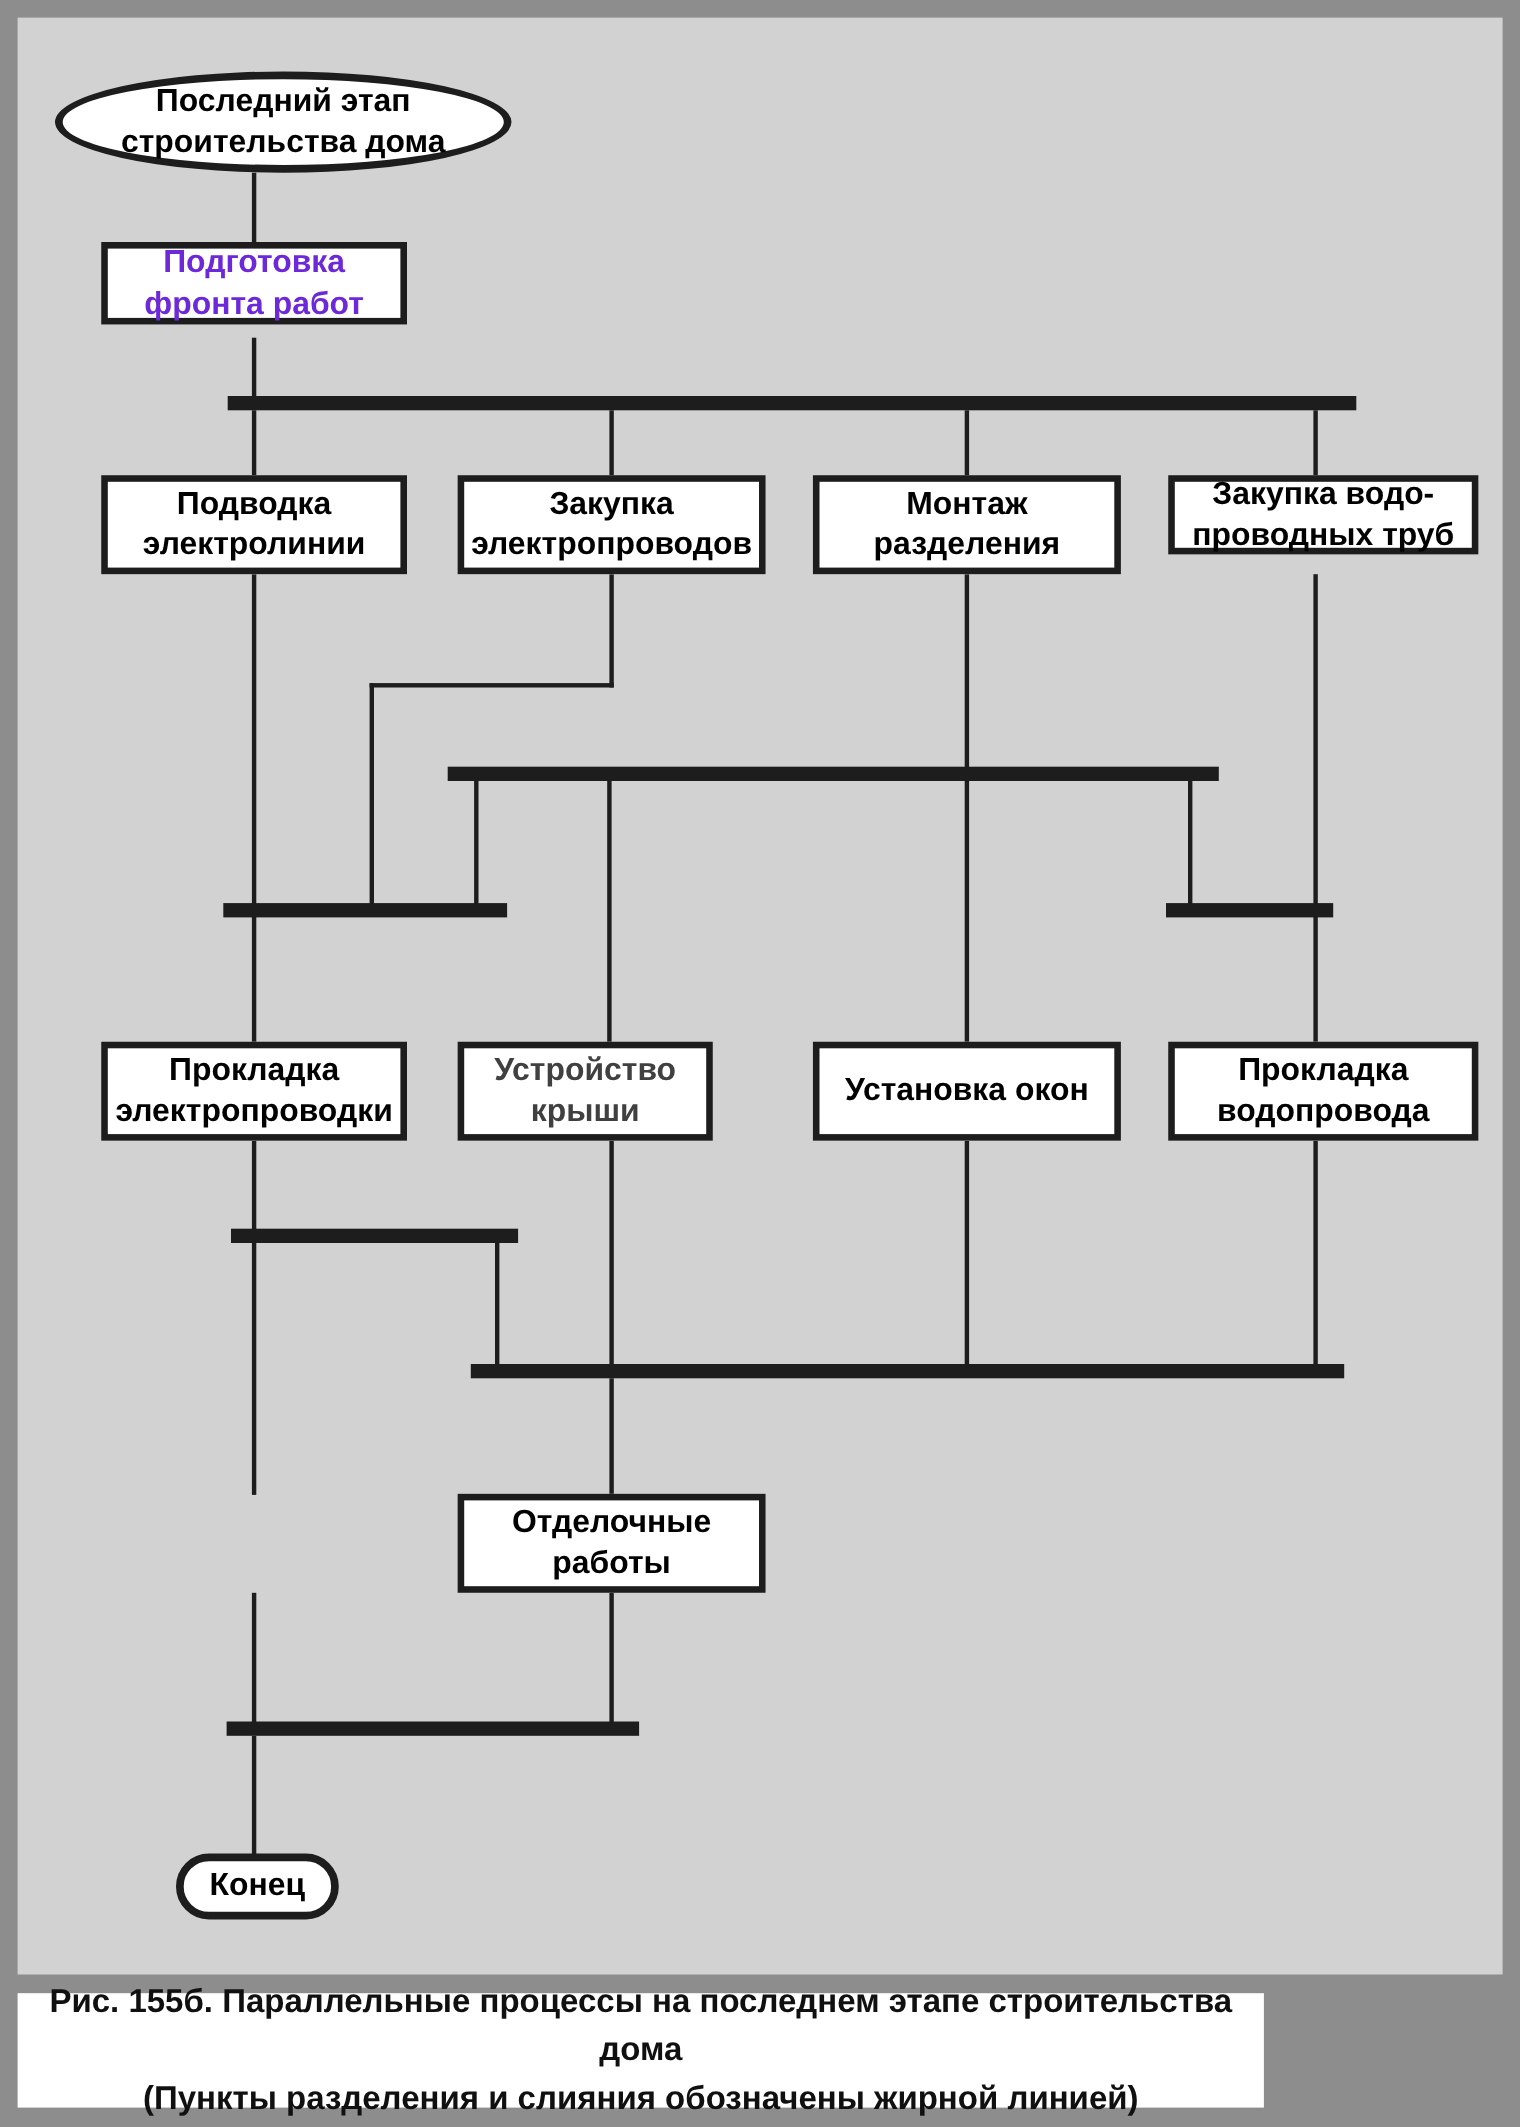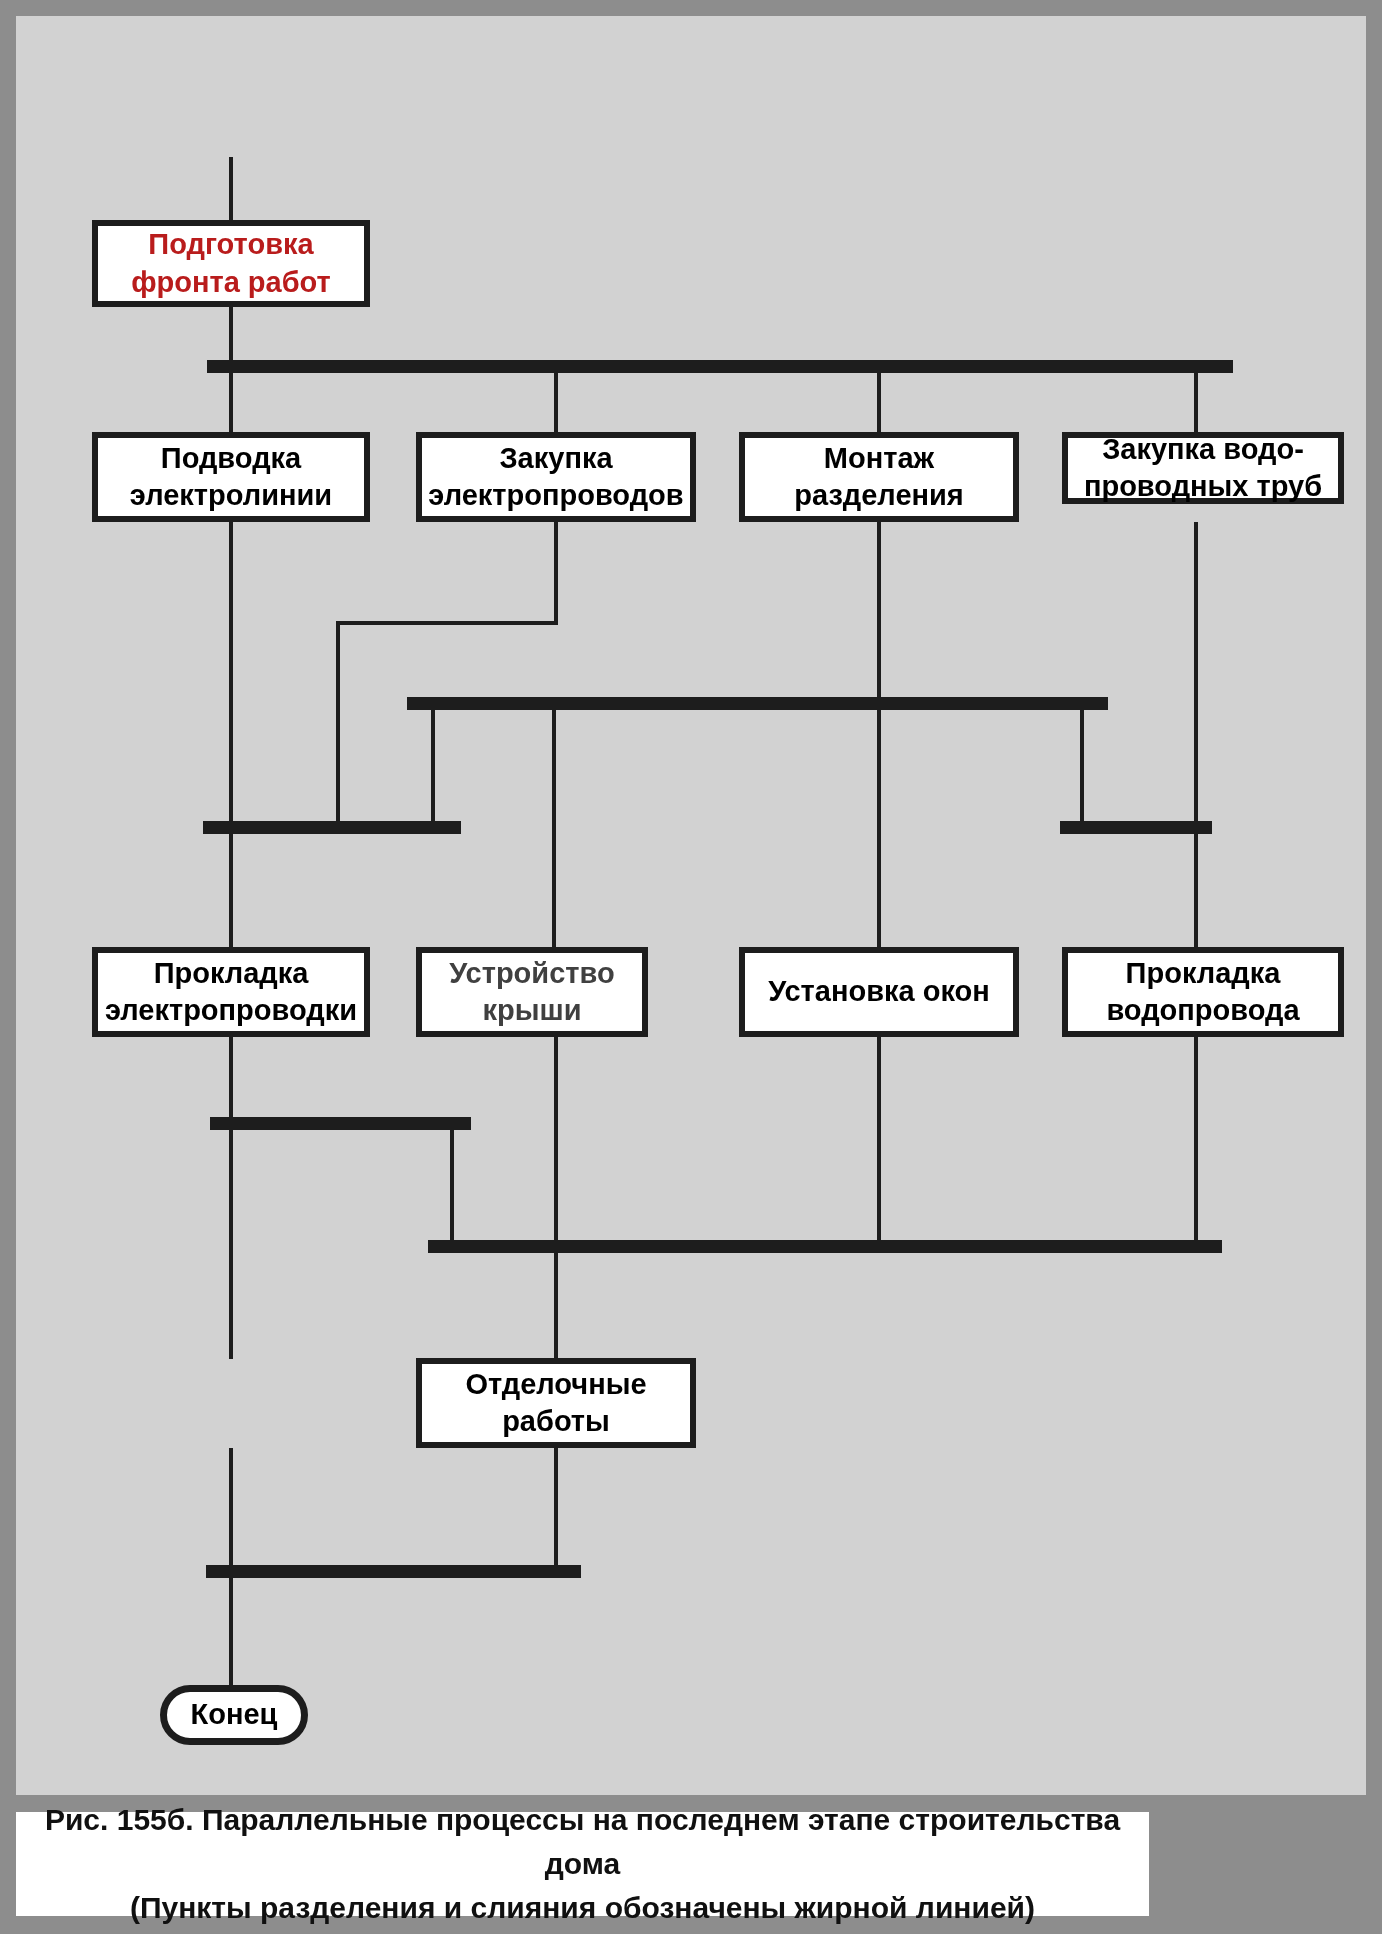--- a/index.html
+++ b/index.html
@@ -68,21 +68,25 @@
     <div class="edge" style="left: 229px; top: 1448px; width: 4px; height: 119px; background: rgb(29, 29, 29);"></div>
     <div class="edge" style="left: 554px; top: 1448px; width: 4px; height: 119px; background: rgb(29, 29, 29);"></div>
     <div class="edge" style="left: 229px; top: 1578px; width: 4px; height: 108px; background: rgb(29, 29, 29);"></div>
     <div class="bar" style="left: 207px; top: 360px; width: 1026px; height: 13px; background: rgb(29, 29, 29);"></div>
     <div class="bar" style="left: 407px; top: 697px; width: 701px; height: 13px; background: rgb(29, 29, 29);"></div>
     <div class="bar" style="left: 203px; top: 821px; width: 258px; height: 13px; background: rgb(29, 29, 29);"></div>
     <div class="bar" style="left: 1060px; top: 821px; width: 152px; height: 13px; background: rgb(29, 29, 29);"></div>
     <div class="bar" style="left: 210px; top: 1117px; width: 261px; height: 13px; background: rgb(29, 29, 29);"></div>
     <div class="bar" style="left: 428px; top: 1240px; width: 794px; height: 13px; background: rgb(29, 29, 29);"></div>
     <div class="bar" style="left: 206px; top: 1565px; width: 375px; height: 13px; background: rgb(29, 29, 29);"></div>
-    <div class="node box" style="left: 92px; top: 220px; width: 278px; height: 87px; background: rgb(255, 255, 255); border-color: rgb(29, 29, 29); color: #b91c1c;">
+    <div class="node ellipse" style="left: 50px; top: 65px; width: 415px; height: 92px; background: rgb(255, 255, 255); border-color: rgb(29, 29, 29); color: rgb(0, 0, 0);">
+      <span class="lbl">Последний этап
+строительства дома</span>
+    </div>
+    <div class="node box" style="left: 92px; top: 220px; width: 278px; height: 75px; background: rgb(255, 255, 255); border-color: rgb(29, 29, 29); color: #6d28d9;">
       <span class="lbl">Подготовка
 фронта работ</span>
     </div>
     <div class="node box" style="left: 92px; top: 432px; width: 278px; height: 90px; background: rgb(255, 255, 255); border-color: rgb(29, 29, 29); color: rgb(0, 0, 0);">
       <span class="lbl">Подводка
 электролинии</span>
     </div>
     <div class="node box" style="left: 416px; top: 432px; width: 280px; height: 90px; background: rgb(255, 255, 255); border-color: rgb(29, 29, 29); color: rgb(0, 0, 0);">
       <span class="lbl">Закупка
 электропроводов</span>

